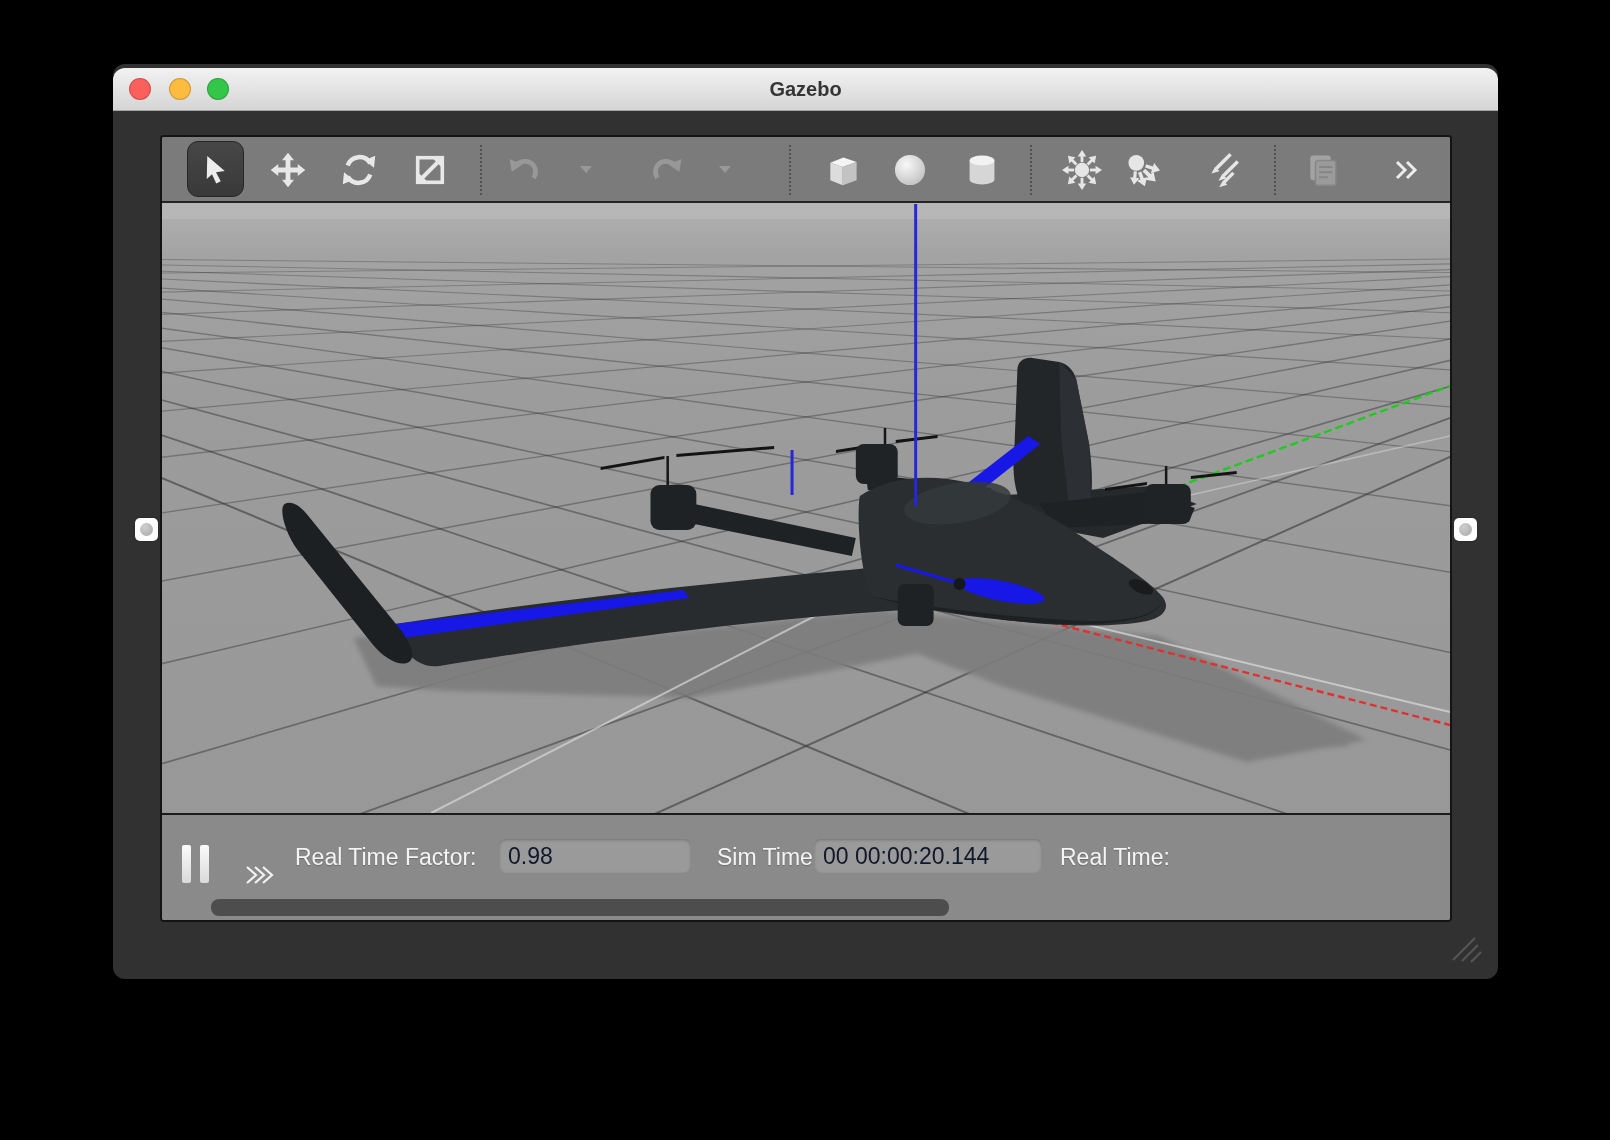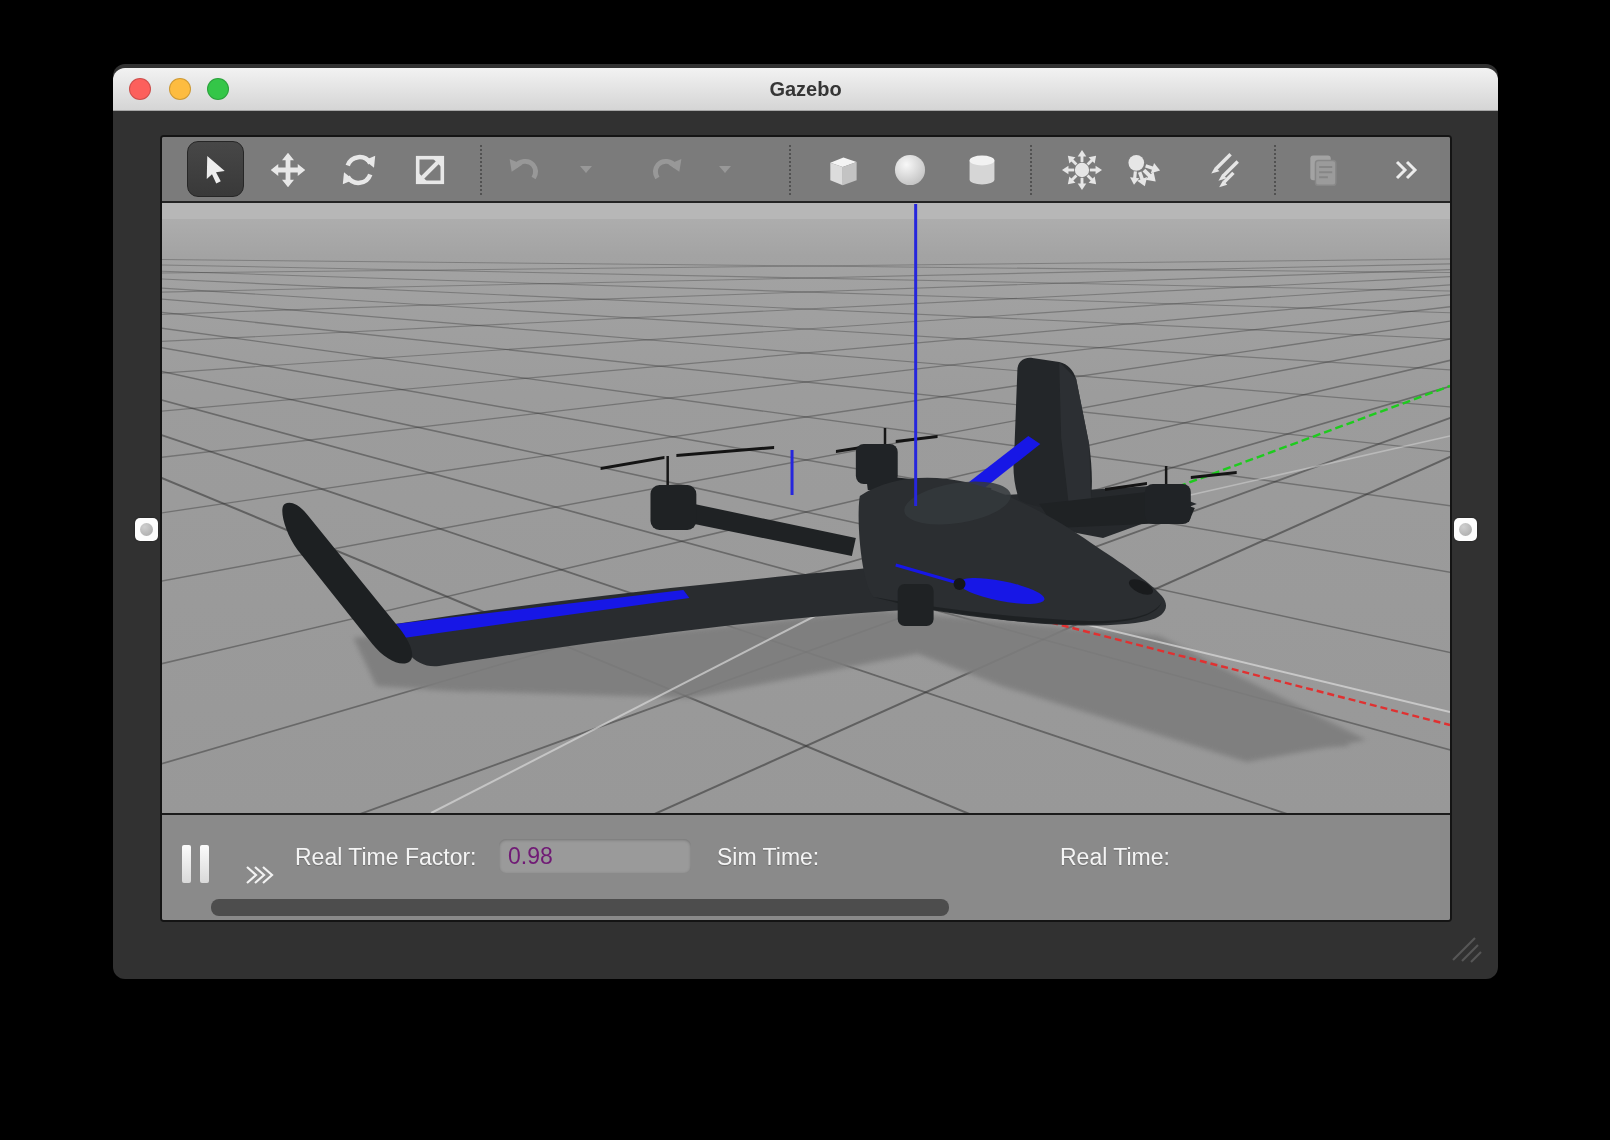--- a/index.html
+++ b/index.html
@@ -29,21 +29,21 @@
   .tsep{position:absolute;top:8px;height:50px;width:0;border-left:2px dotted #515151;}
   
   .viewport{position:relative;height:610px;background:#9c9c9c;overflow:hidden;}
   .viewport svg{display:block;width:100%;height:100%;}
   
   .statusbar{position:relative;height:107px;background:#8a8a8a;border-top:2px solid #1b1b1b;
              color:#f4f4f4;font-size:23px;}
   .sb-label{position:absolute;top:28px;line-height:28px;white-space:nowrap;
             text-shadow:0 1px 1px rgba(0,0,0,.22);}
   .sb-box{position:absolute;top:24px;height:34px;background:#9a9a9a;border-radius:7px;
-          box-shadow:inset 0 1px 3px rgba(0,0,0,.25);color:#701a75;line-height:34px;
+          box-shadow:inset 0 1px 3px rgba(0,0,0,.25);color:#0f172a;line-height:34px;
           padding-left:9px;white-space:nowrap;overflow:hidden;}
   .pause-btn{position:absolute;left:20px;top:30px;width:40px;height:38px;background:none;
              border:none;padding:0;cursor:default;}
   .pause-btn span{position:absolute;top:0;width:9px;height:38px;border-radius:2px;
                   background:linear-gradient(#fbfbfb,#d9d9d9);}
   .pause-btn .b1{left:0;} .pause-btn .b2{left:18px;}
   .sb-chevron{position:absolute;left:82px;top:48px;background:none;border:none;padding:0;}
   .hscroll{position:absolute;left:49px;top:84px;width:738px;height:17px;border-radius:8px;
            background:#4d4d4d;}
   
@@ -378,20 +378,21 @@
             <polyline points="11,4 20,12 11,20"></polyline>
             <polyline points="19,4 28,12 19,20"></polyline>
           </svg>
         </span>
       </button>
 
       <span class="sb-label" style="left:133px">Real Time Factor:</span>
       <span class="sb-box" style="left:337px;width:192px">0.98</span>
 
       <span class="sb-label" style="left:555px">Sim Time:</span>
+      <span class="sb-box" style="left:652px;width:228px">00 00:00:20.144</span>
 
       <span class="sb-label" style="left:898px">Real Time:</span>
 
       <div class="hscroll"></div>
     </div>
   </div>
 
   <div class="handle handle-left">
       <i></i>
     </div>

